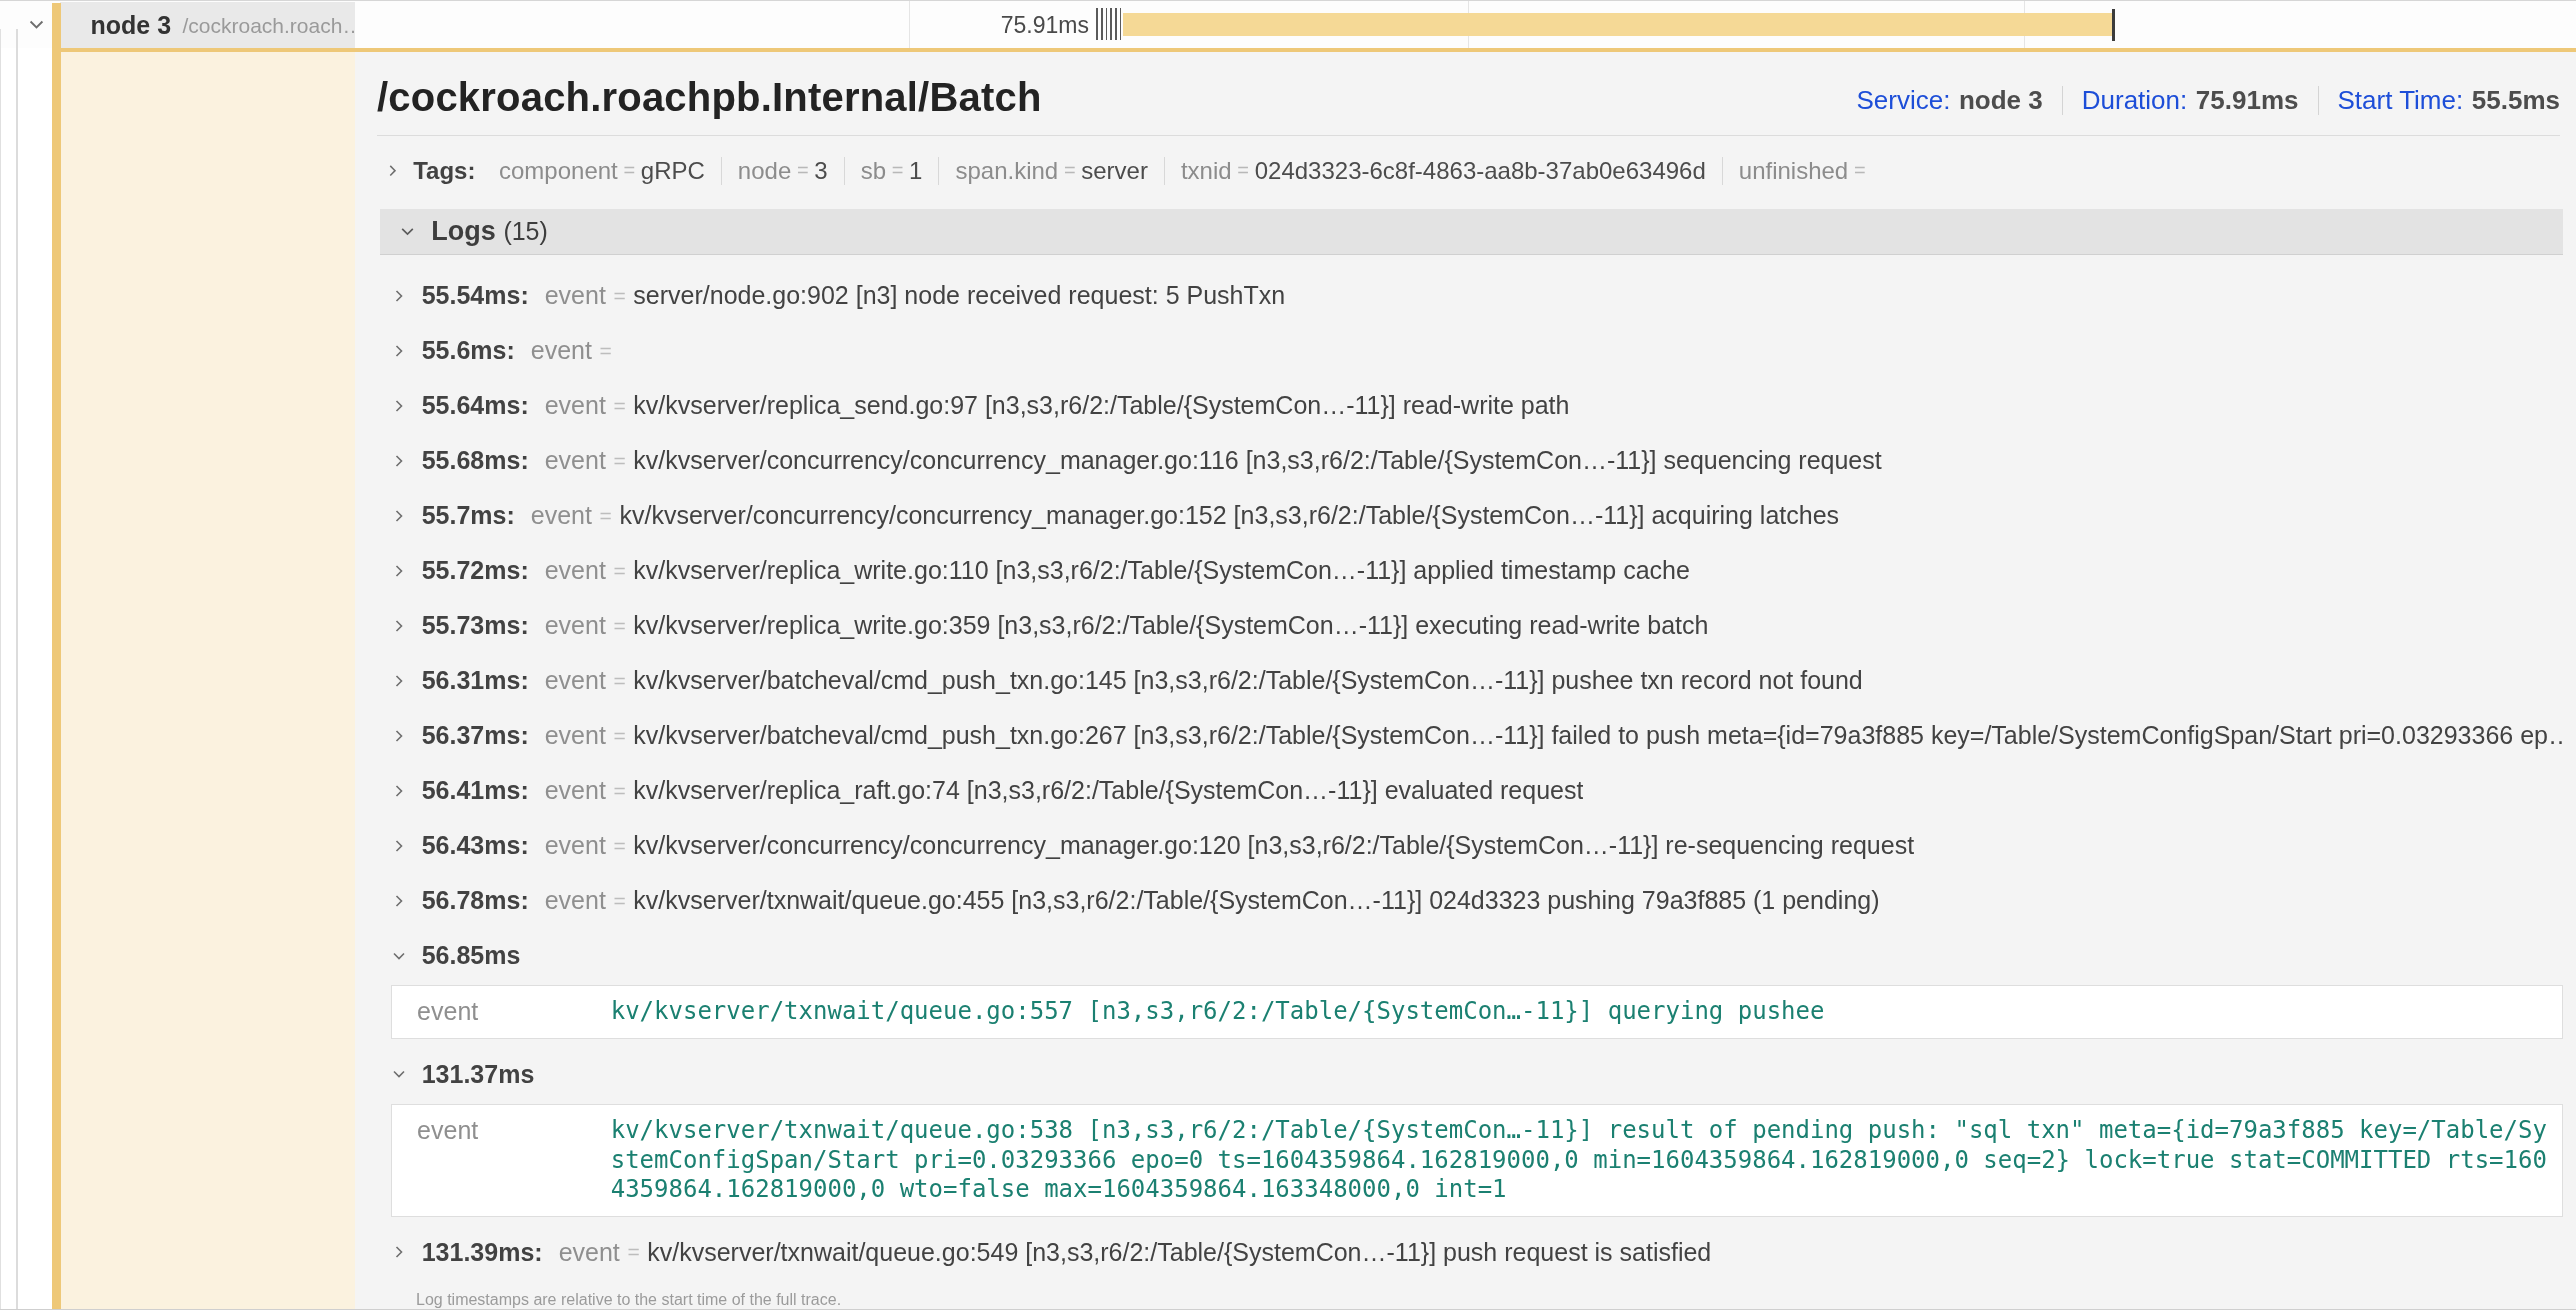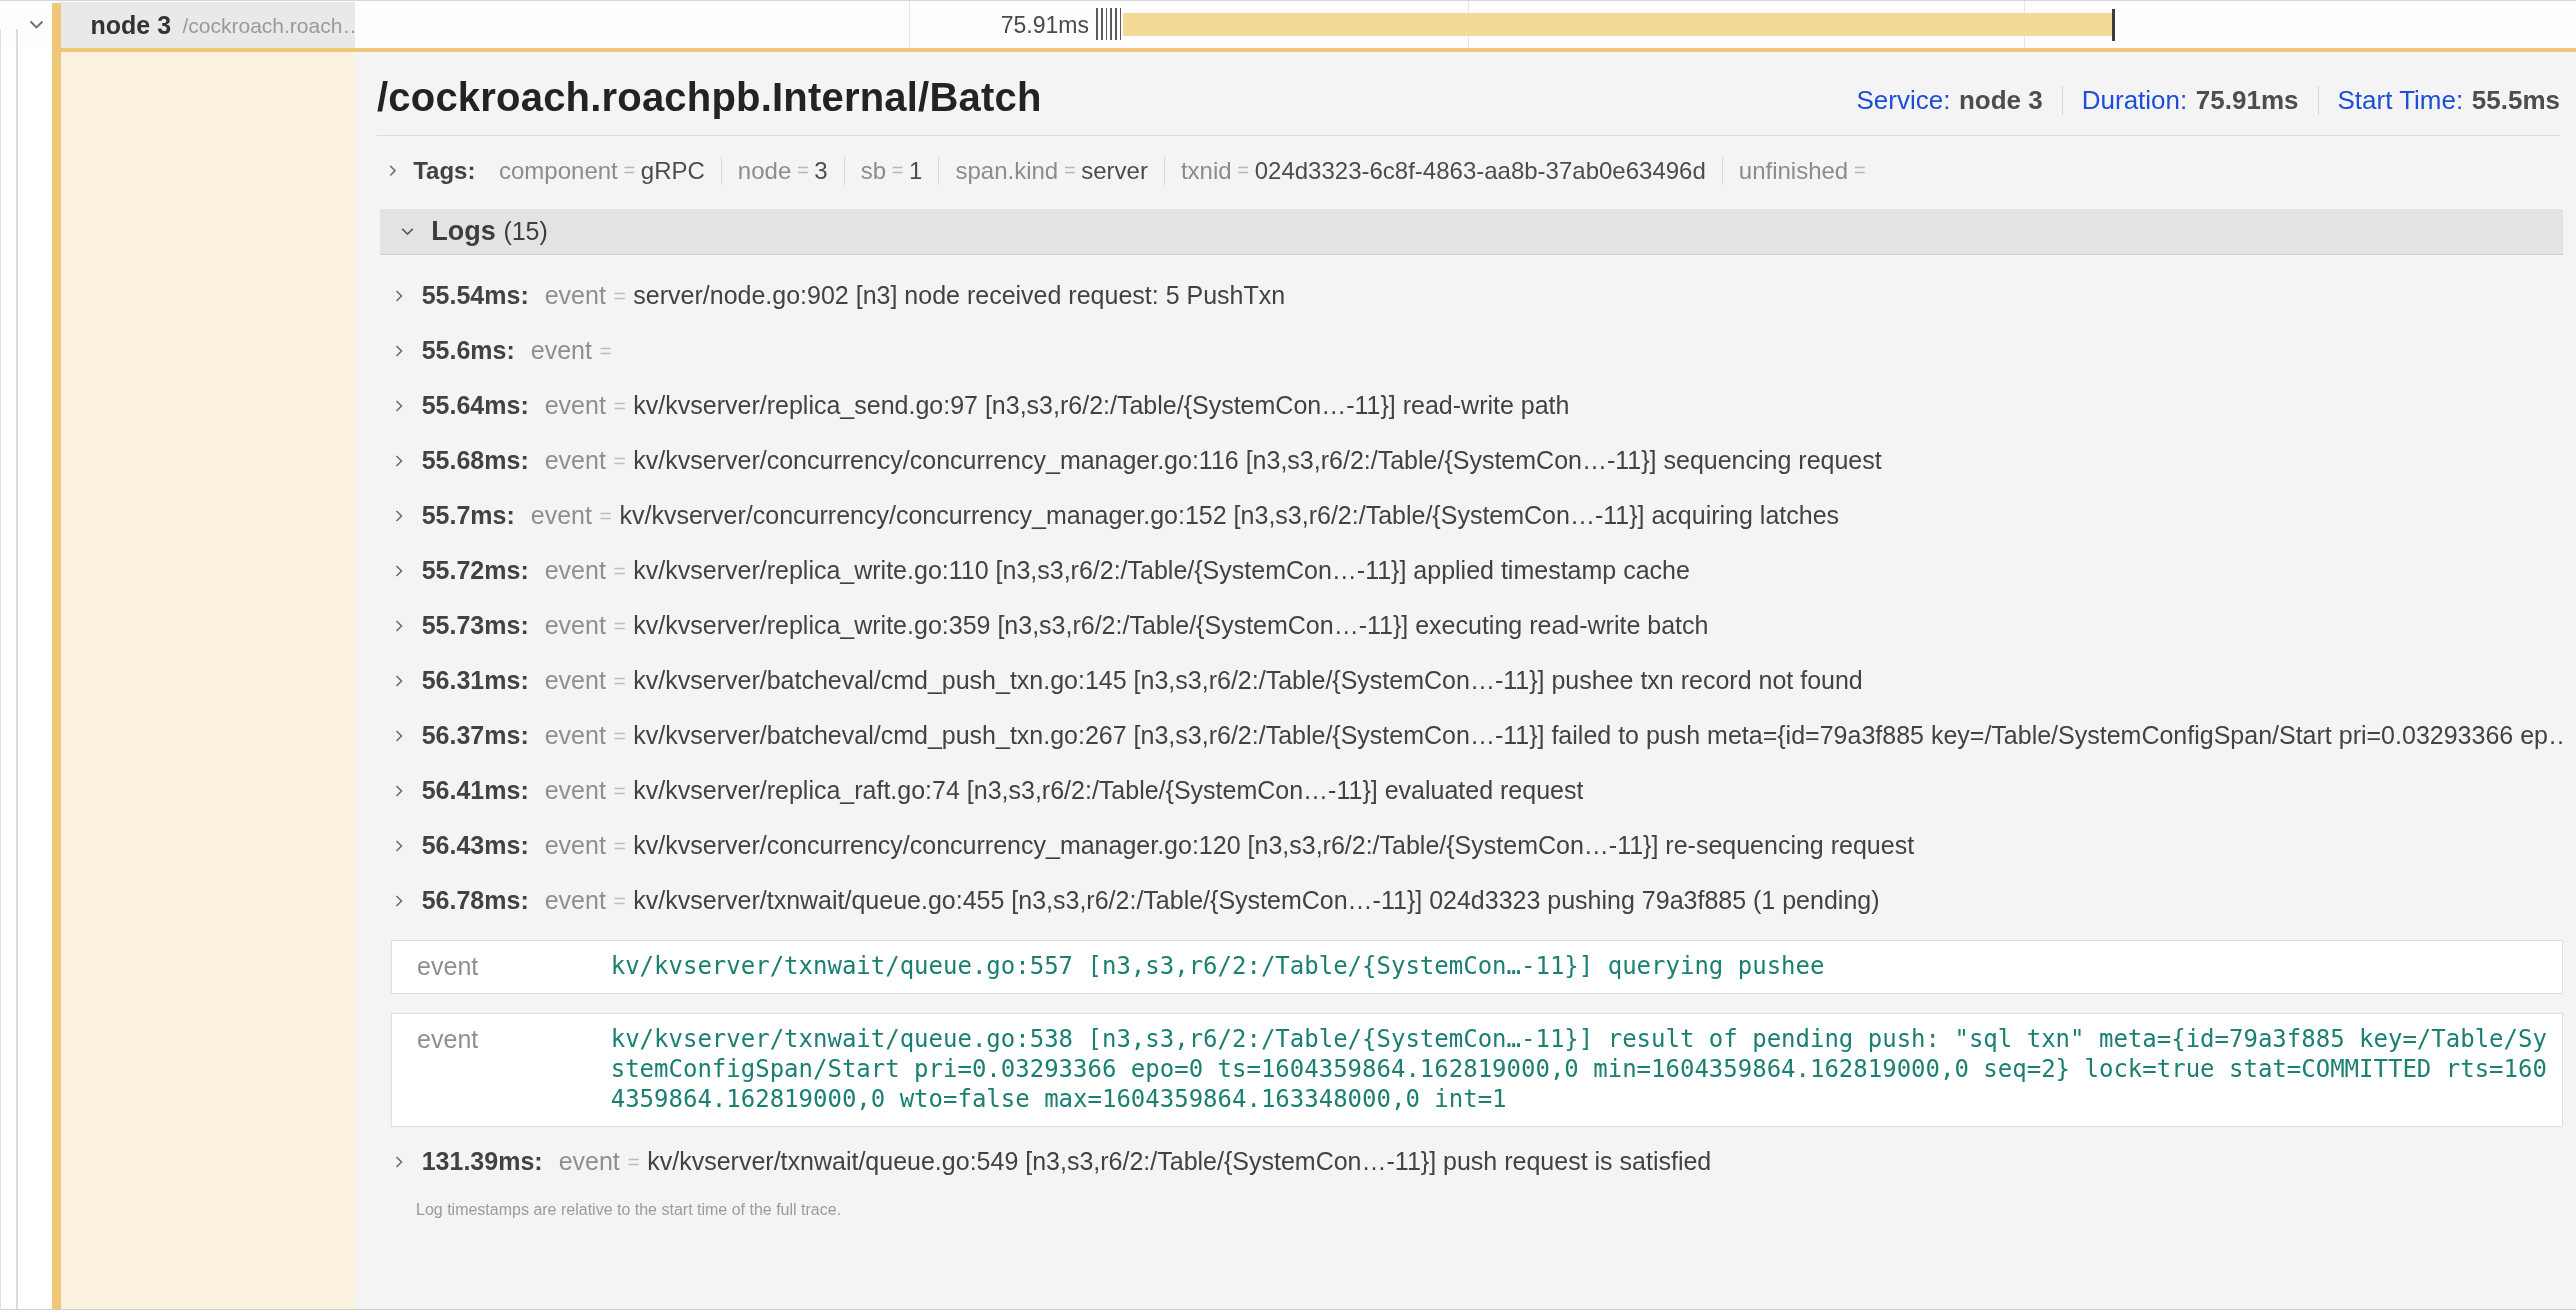--- a/index.html
+++ b/index.html
@@ -300,25 +300,41 @@
             <svg class="icon-chev" width="16" height="16" viewBox="0 0 16 16">
               <path d="M5.5 3 L10.5 8 L5.5 13" fill="none" stroke="#6e6e6e" stroke-width="1.6"></path>
             </svg>
           </span>
         <span class="log-time">56.78ms:</span>
         <span class="log-key">event</span>
         <span class="log-eq">=</span>
         <span class="log-val">kv/kvserver/txnwait/queue.go:455 [n3,s3,r6/2:/Table/{SystemCon…-11}] 024d3323 pushing 79a3f885 (1 pending)</span>
       </div>
 
+      <div class="log-row log-exp-header">
+        <span class="chev">
+            <svg class="icon-chev" width="16" height="16" viewBox="0 0 16 16">
+              <path d="M3 5.5 L8 10.5 L13 5.5" fill="none" stroke="#6e6e6e" stroke-width="1.6"></path>
+            </svg>
+          </span>
+        <span class="log-time">56.85ms</span>
+      </div>
       <div class="log-card">
         <div class="card-key">event</div>
         <div class="card-val">kv/kvserver/txnwait/queue.go:557 [n3,s3,r6/2:/Table/{SystemCon…-11}] querying pushee</div>
       </div>
 
+      <div class="log-row log-exp-header">
+        <span class="chev">
+            <svg class="icon-chev" width="16" height="16" viewBox="0 0 16 16">
+              <path d="M3 5.5 L8 10.5 L13 5.5" fill="none" stroke="#6e6e6e" stroke-width="1.6"></path>
+            </svg>
+          </span>
+        <span class="log-time">131.37ms</span>
+      </div>
       <div class="log-card">
         <div class="card-key">event</div>
         <div class="card-val">kv/kvserver/txnwait/queue.go:538 [n3,s3,r6/2:/Table/{SystemCon…-11}] result of pending push: "sql txn" meta={id=79a3f885 key=/Table/SystemConfigSpan/Start pri=0.03293366 epo=0 ts=1604359864.162819000,0 min=1604359864.162819000,0 seq=2} lock=true stat=COMMITTED rts=1604359864.162819000,0 wto=false max=1604359864.163348000,0 int=1</div>
       </div>
 
       <div class="log-row">
         <span class="chev">
             <svg class="icon-chev" width="16" height="16" viewBox="0 0 16 16">
               <path d="M5.5 3 L10.5 8 L5.5 13" fill="none" stroke="#6e6e6e" stroke-width="1.6"></path>
             </svg>

